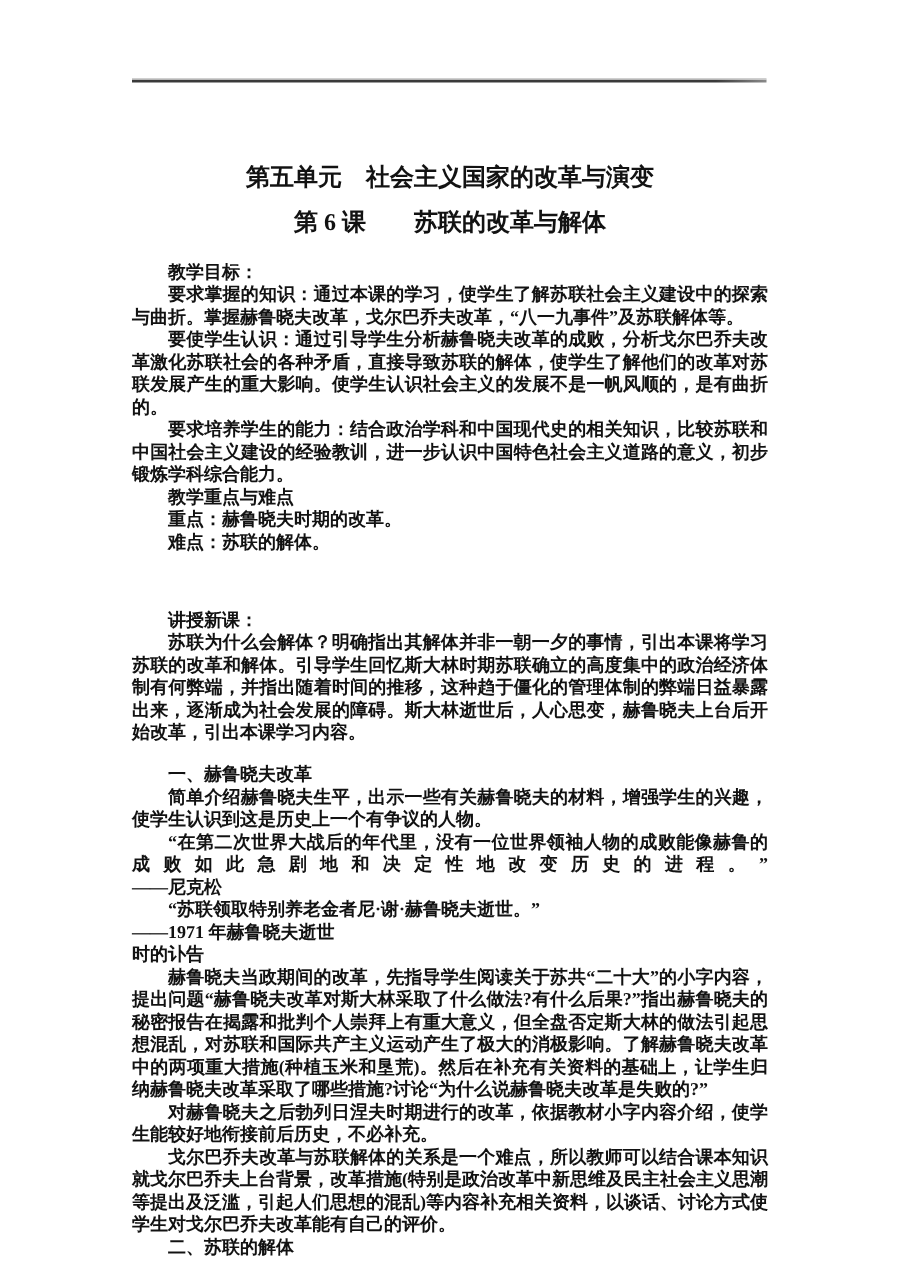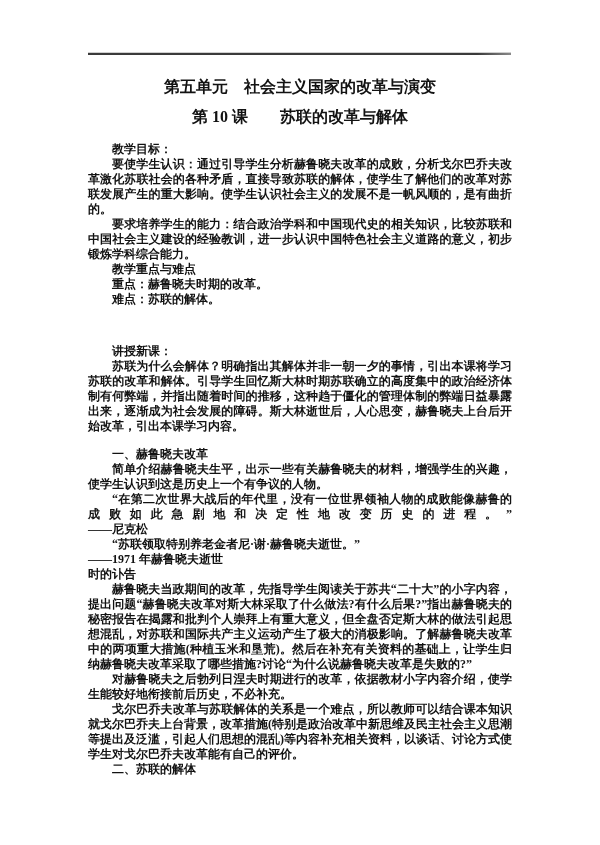--- a/index.html
+++ b/index.html
@@ -37,20 +37,21 @@
     font-weight: bold;
     font-size: 12px;
     line-height: 15px;
   }
   .t1 {
     font-size: 16px;
     line-height: 21px;
     text-align: center;
     margin-bottom: 9px;
     white-space: nowrap;
+    margin-top: 32px;
   }
   .t2 {
     font-size: 16px;
     line-height: 21px;
     text-align: center;
     margin-bottom: 15px;
     white-space: nowrap;
   }
   .p { text-align: justify; font-family: Liberation Serif, serif; }
   .ind { text-indent: 2em; }
@@ -65,23 +66,24 @@
   .sp-sm { height: 13px; }
 </style>
 </head>
 <body>
 
 <div class="page">
   <div class="header-rule"></div>
 
   <div class="content">
     <div class="t1">第五单元　社会主义国家的改革与演变</div>
-    <div class="t2">第 10 课　　苏联的改革与解体</div>
+    <div class="t2">第 6 课　　苏联的改革与解体</div>
 
     <div class="p ind">教学目标：</div>
+    <div class="p ind">要求掌握的知识：通过本课的学习，使学生了解苏联社会主义建设中的探索与曲折。掌握赫鲁晓夫改革，戈尔巴乔夫改革，“八一九事件”及苏联解体等。</div>
     <div class="p ind">要使学生认识：通过引导学生分析赫鲁晓夫改革的成败，分析戈尔巴乔夫改革激化苏联社会的各种矛盾，直接导致苏联的解体，使学生了解他们的改革对苏联发展产生的重大影响。使学生认识社会主义的发展不是一帆风顺的，是有曲折的。</div>
     <div class="p ind">要求培养学生的能力：结合政治学科和中国现代史的相关知识，比较苏联和中国社会主义建设的经验教训，进一步认识中国特色社会主义道路的意义，初步锻炼学科综合能力。</div>
     <div class="p ind">教学重点与难点</div>
     <div class="p ind">重点：赫鲁晓夫时期的改革。</div>
     <div class="p ind">难点：苏联的解体。</div>
 
     <div class="sp-lg"></div>
 
     <div class="p ind">讲授新课：</div>
     <div class="p ind">苏联为什么会解体？明确指出其解体并非一朝一夕的事情，引出本课将学习苏联的改革和解体。引导学生回忆斯大林时期苏联确立的高度集中的政治经济体制有何弊端，并指出随着时间的推移，这种趋于僵化的管理体制的弊端日益暴露出来，逐渐成为社会发展的障碍。斯大林逝世后，人心思变，赫鲁晓夫上台后开始改革，引出本课学习内容。</div>

